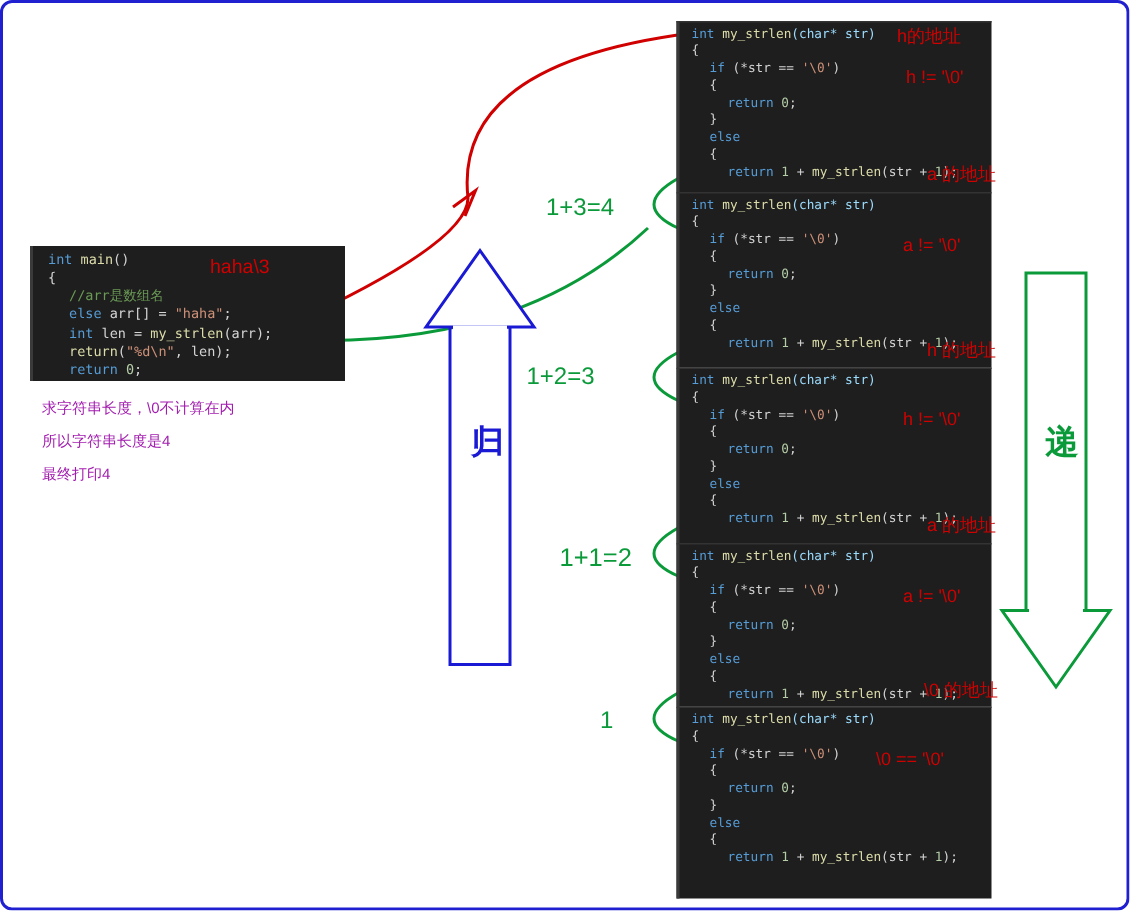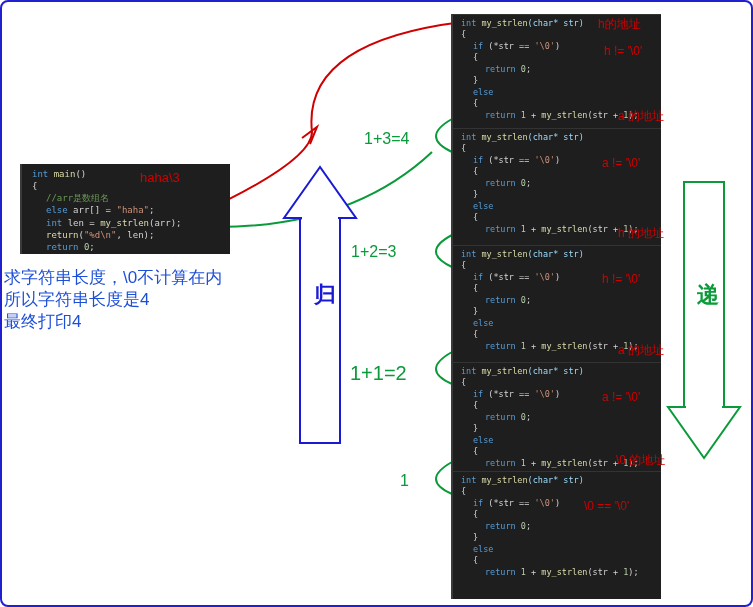--- a/index.html
+++ b/index.html
@@ -35,23 +35,23 @@
       font-weight: 500;
     }
     .green-anno {
       position: absolute;
       color: #0b9a3a;
       font-size: 14px;
       font-weight: 500;
     }
     .desc-text {
       position: absolute;
-      color: #1d4ed8;
-      font-size: 17px;
-      left: 2px;
+      color: #a21caf;
+      font-size: 10px;
+      left: 26px;
       line-height: 1.5;
     }
     .recursion-block {
       position: absolute;
       left: 449px;
       width: 210px;
       background: #1e1e1e;
       font-family: Consolas, monospace;
       font-size: 8.5px;
       color: #d4d4d4;
@@ -196,19 +196,19 @@
   <div class="red-anno" style="left:600px; top:270px">h != '\0'</div>
   <div class="red-anno" style="left:616px; top:340px">a 的地址</div>
 
   <div class="red-anno" style="left:600px; top:388px">a != '\0'</div>
   <div class="red-anno" style="left:614px; top:450px">\0 的地址</div>
 
   <div class="red-anno" style="left:582px; top:497px">\0 == '\0'</div>
 
   <div class="green-anno" style="left:362px; top:128px; font-size:16px">1+3=4</div>
   <div class="green-anno" style="left:349px; top:241px; font-size:16px">1+2=3</div>
-  <div class="green-anno" style="left:348px; top:360px; font-size:20px">1+1=2</div>
+  <div class="green-anno" style="left:371px; top:360px; font-size:17px">1+1=2</div>
   <div class="green-anno" style="left:398px; top:470px; font-size:16px">1</div>
 
   <div class="vert-label gui-label">归</div>
   <div class="vert-label di-label">递</div>
 
 </div>
 
 </body></html>

